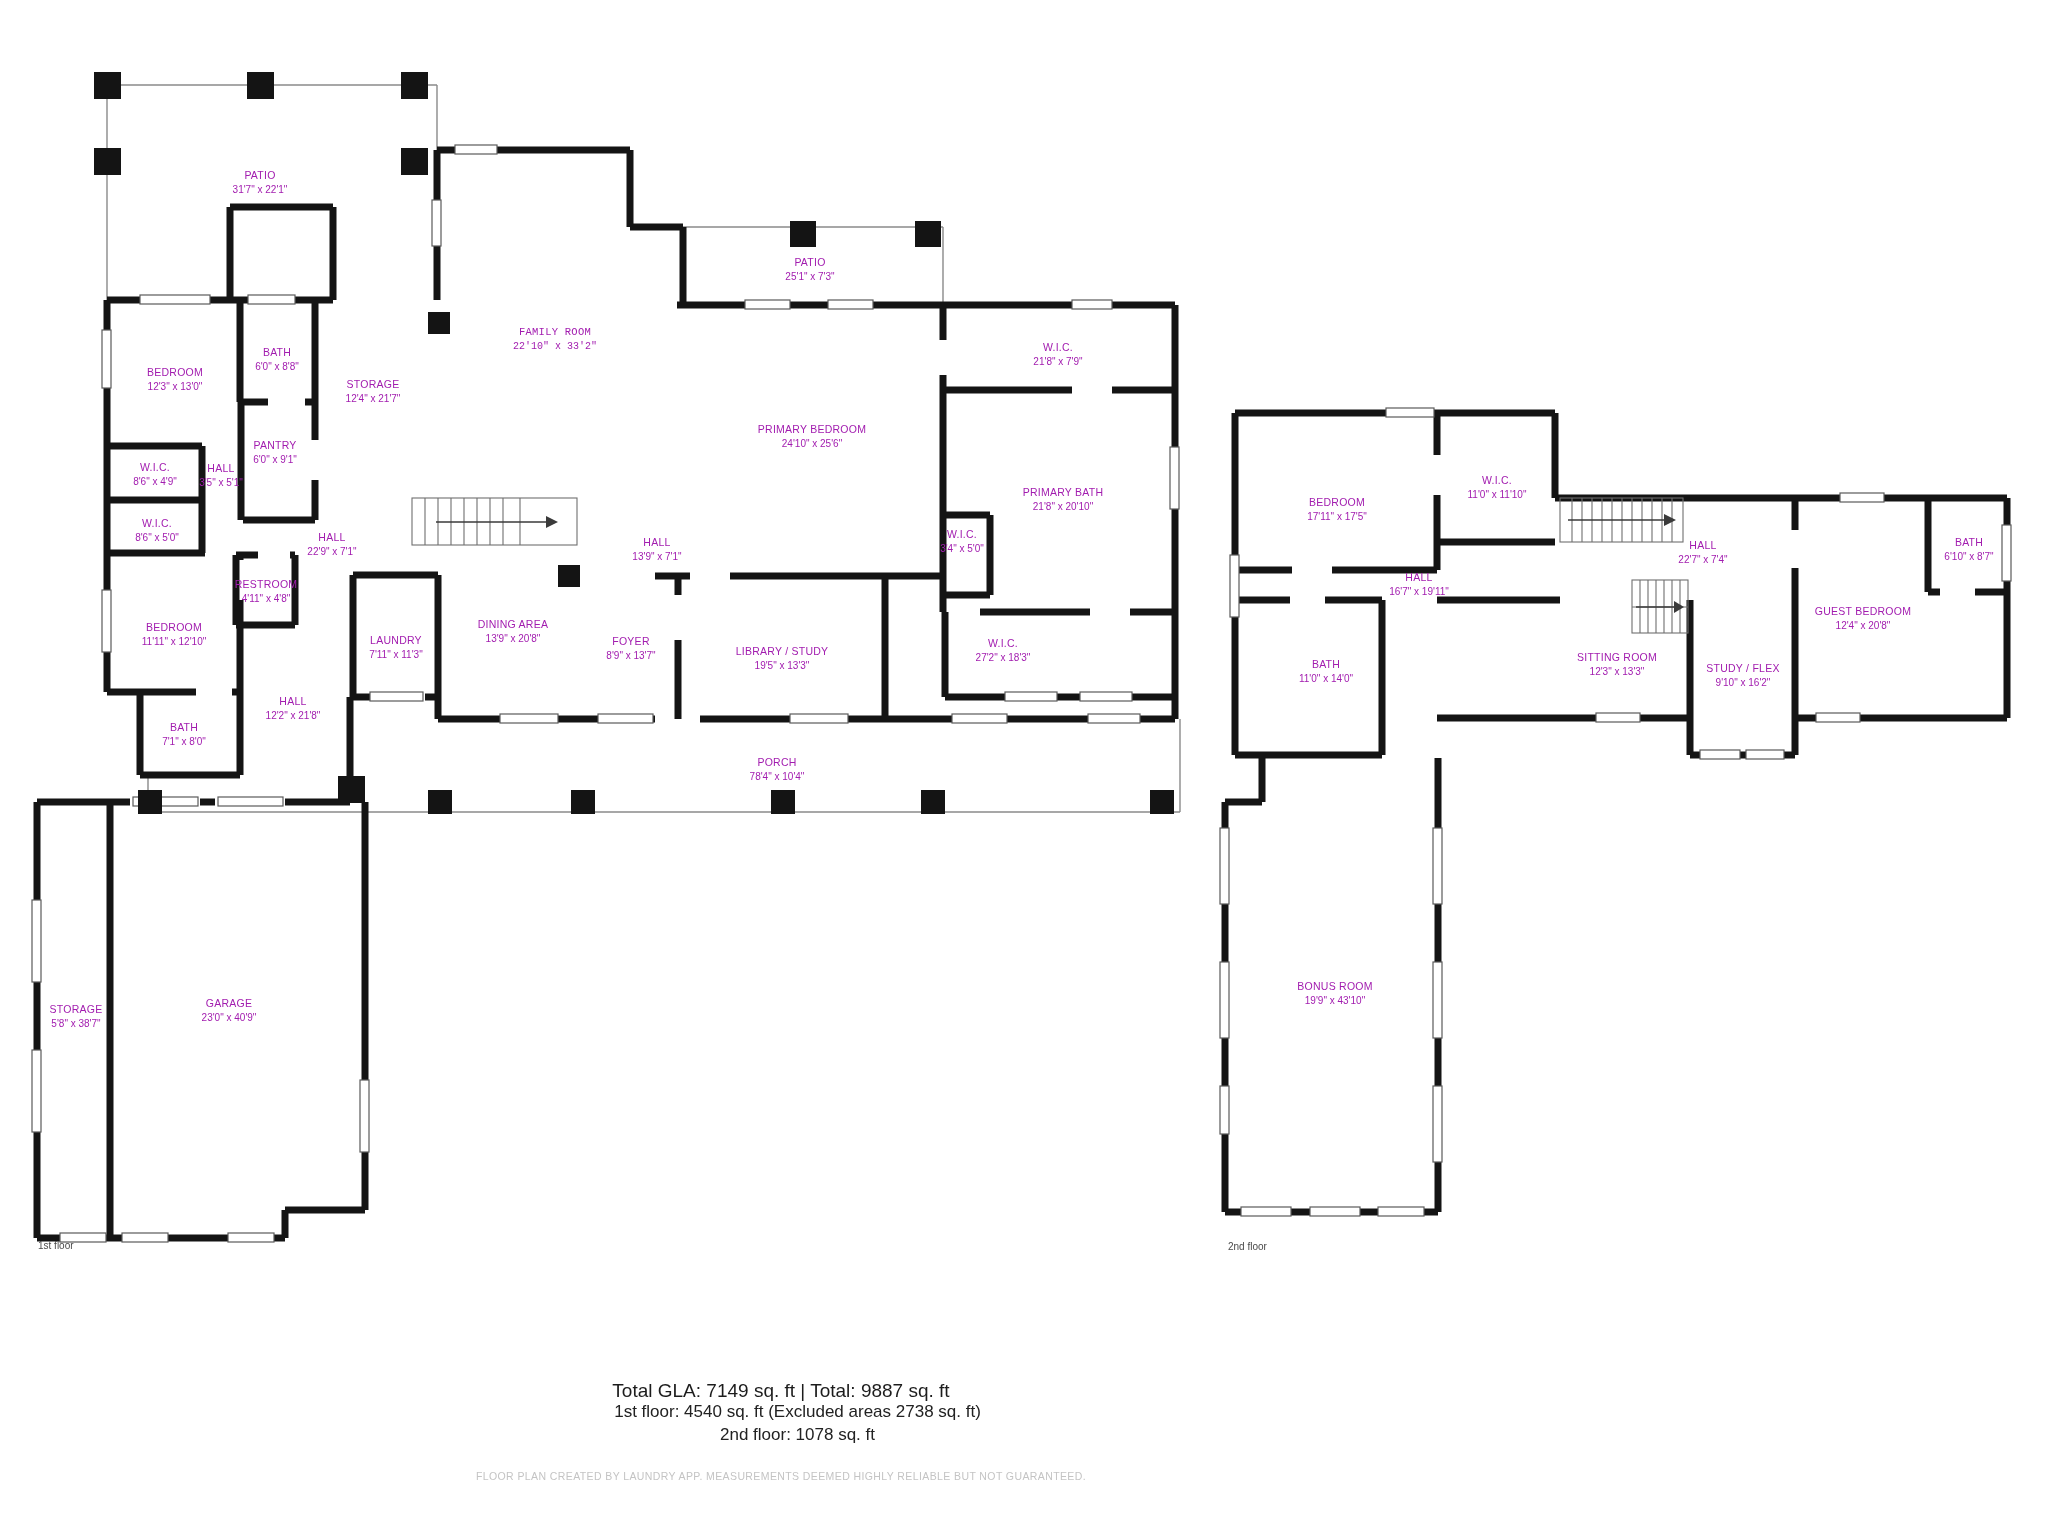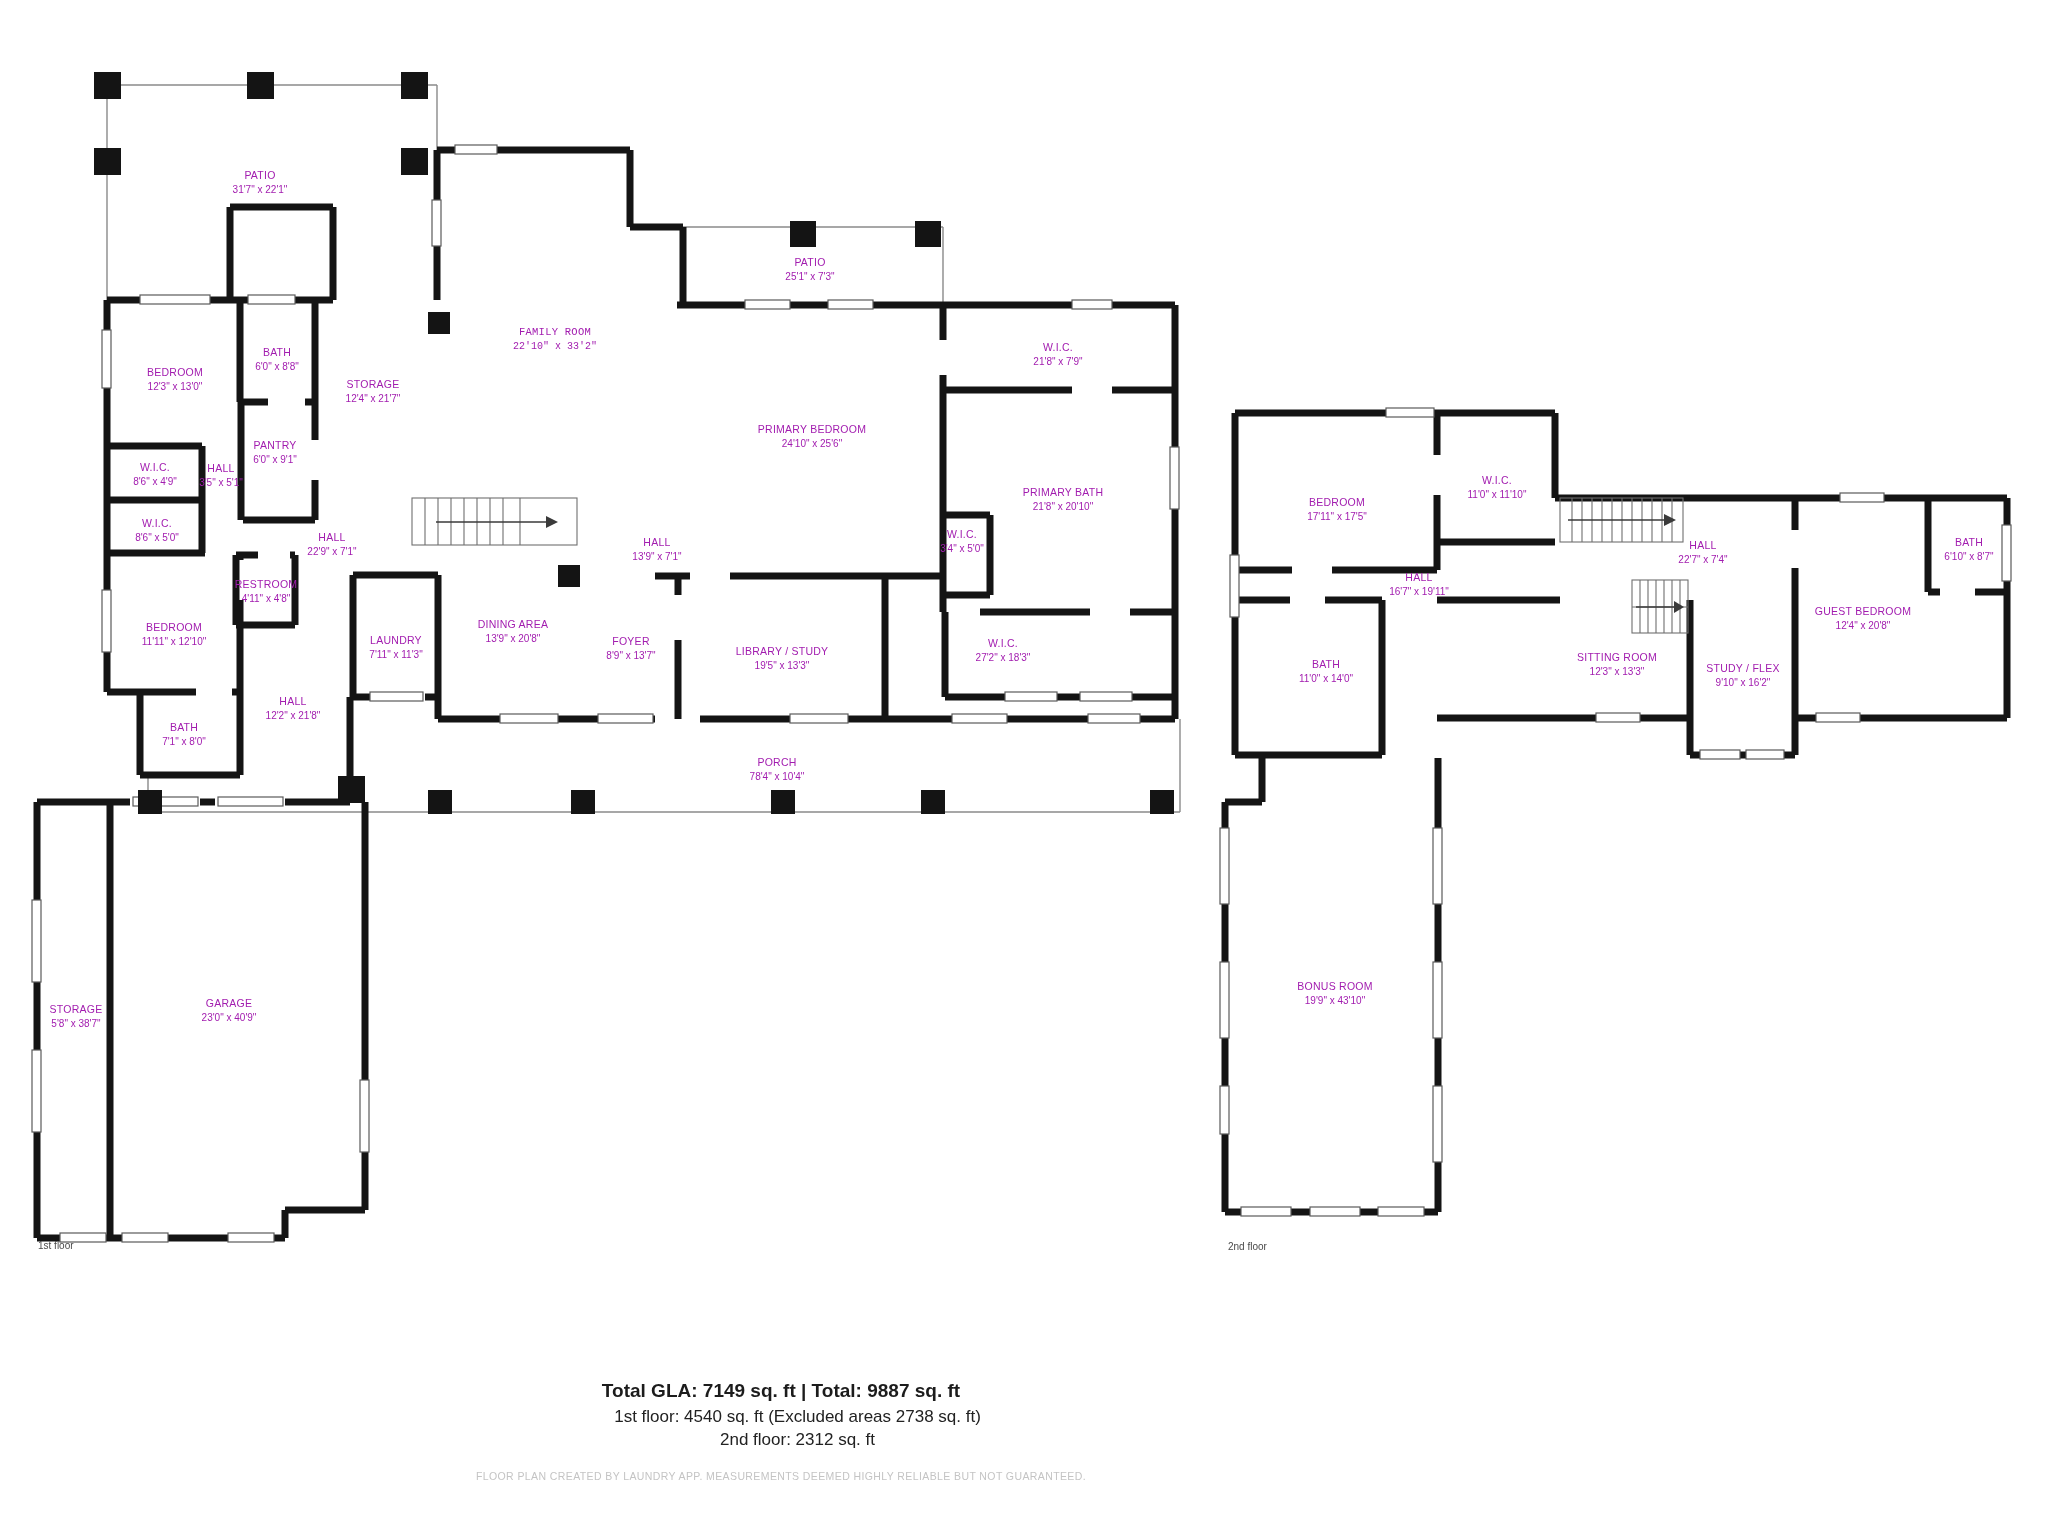--- a/index.html
+++ b/index.html
@@ -14,21 +14,21 @@
   .ahead{fill:#3a3a3a;}
   .win{fill:#ffffff;stroke:#5a5a5a;stroke-width:1.2;}
   .pillar{fill:#141414;}
   .room-label{position:absolute;transform:translate(-50%,-52%);text-align:center;
               color:#a21caf;line-height:1.3;white-space:nowrap;}
   .room-name{font-size:10.5px;letter-spacing:.25px;}
   .room-dims{font-size:10px;}
   .floor-label{position:absolute;font-size:10px;color:#4a4a4a;}
   .footer{position:absolute;left:781px;top:1380px;transform:translateX(-50%);
           text-align:center;color:#1c1c1c;white-space:nowrap;}
-  .footer .f1{font-size:19px;font-weight:bold;margin-bottom:5px;}
+  .footer .f1{font-size:19px;font-weight:normal;}
   .footer .f2{font-size:17px;margin-bottom:3px;color:#222;margin-left:33px;}
   .disclaimer{position:absolute;left:781px;top:1470px;transform:translateX(-50%);
               font-size:10.5px;letter-spacing:.4px;color:#c4c4c4;white-space:nowrap;}
 </style>
 </head>
 <body>
 
 <div id="canvas">
 
   <svg id="walls" width="2048" height="1536" viewBox="0 0 2048 1536">
@@ -337,16 +337,16 @@
       </div>
       <div class="room-label" style="left: 1335px; top: 994px;">
         <div class="room-name">BONUS ROOM</div>
         <div class="room-dims">19'9" x 43'10"</div>
       </div>
     </div>
 
   <div class="footer">
     <div class="f1">Total GLA: 7149 sq. ft | Total: 9887 sq. ft</div>
     <div class="f2">1st floor: 4540 sq. ft (Excluded areas 2738 sq. ft)</div>
-    <div class="f2">2nd floor: 2312 sq. ft</div>
+    <div class="f2">2nd floor: 1078 sq. ft</div>
   </div>
   <div class="disclaimer">FLOOR PLAN CREATED BY LAUNDRY APP. MEASUREMENTS DEEMED HIGHLY RELIABLE BUT NOT GUARANTEED.</div>
 </div>
 
 </body></html>

